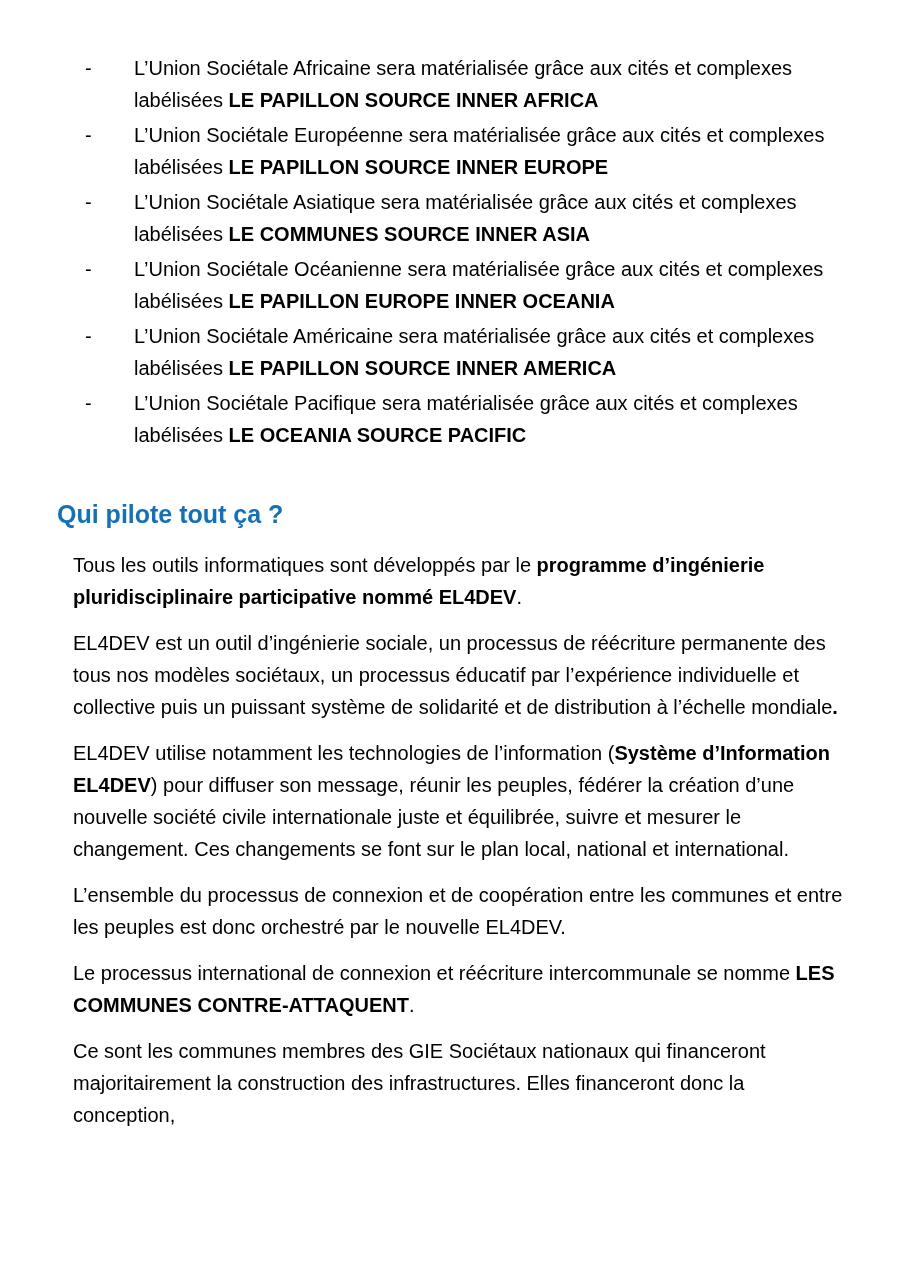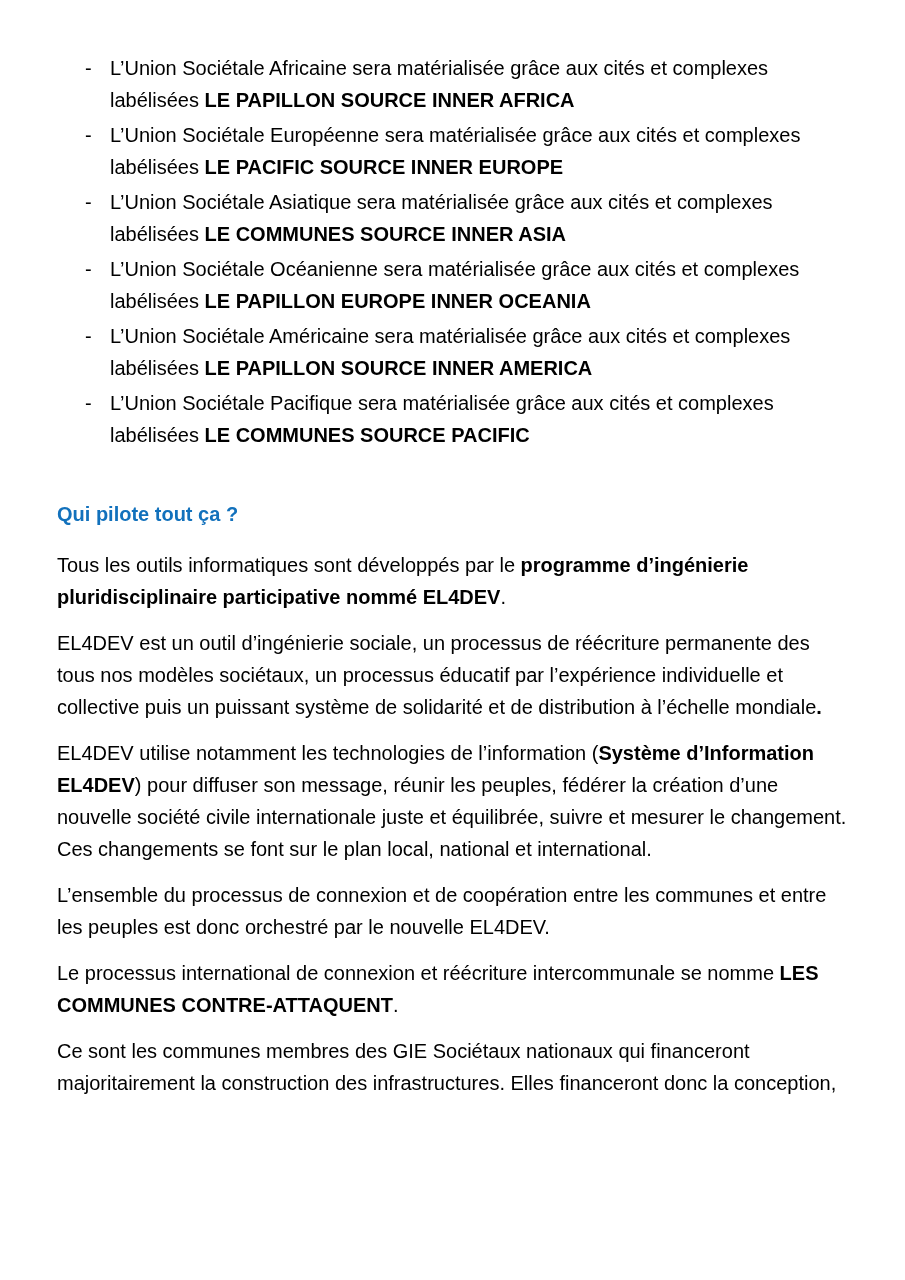--- a/index.html
+++ b/index.html
@@ -21,60 +21,60 @@
   ul.bullet-list {
     list-style: none;
     margin: 0 0 12px 0;
     padding: 0 0 0 28px;
   }
   ul.bullet-list li {
     display: flex;
     margin-bottom: 3px;
   }
   .li-marker { width: 25px; flex: none; }
-  .li-text { flex: 1; }
+  .li-text { flex: 1; margin-left: 24px; }
   h2.doc-heading {
     color: var(--heading-color);
-    font-size: 20px;
+    font-size: 25px;
     line-height: 26px;
     font-weight: bold;
     margin: 50px 0 22px 0;
   }
-  p.doc-paragraph { margin: 0 0 14px 0; }
+  p.doc-paragraph { margin: 0 0 14px 16px; }
   strong { font-weight: bold; }
 </style>
 </head>
 <body>
 
 <div class="page">
 
   <ul class="bullet-list">
     <li>
       <span class="li-marker">-</span>
       <span class="li-text"><span>L’Union Sociétale Africaine sera matérialisée grâce aux cités et complexes labélisées </span><strong>LE PAPILLON SOURCE INNER AFRICA</strong></span>
     </li>
     <li>
       <span class="li-marker">-</span>
-      <span class="li-text"><span>L’Union Sociétale Européenne sera matérialisée grâce aux cités et complexes labélisées </span><strong>LE PACIFIC SOURCE INNER EUROPE</strong></span>
+      <span class="li-text"><span>L’Union Sociétale Européenne sera matérialisée grâce aux cités et complexes labélisées </span><strong>LE PAPILLON SOURCE INNER EUROPE</strong></span>
     </li>
     <li>
       <span class="li-marker">-</span>
       <span class="li-text"><span>L’Union Sociétale Asiatique sera matérialisée grâce aux cités et complexes labélisées </span><strong>LE COMMUNES SOURCE INNER ASIA</strong></span>
     </li>
     <li>
       <span class="li-marker">-</span>
       <span class="li-text"><span>L’Union Sociétale Océanienne sera matérialisée grâce aux cités et complexes labélisées </span><strong>LE PAPILLON EUROPE INNER OCEANIA</strong></span>
     </li>
     <li>
       <span class="li-marker">-</span>
       <span class="li-text"><span>L’Union Sociétale Américaine sera matérialisée grâce aux cités et complexes labélisées </span><strong>LE PAPILLON SOURCE INNER AMERICA</strong></span>
     </li>
     <li>
       <span class="li-marker">-</span>
-      <span class="li-text"><span>L’Union Sociétale Pacifique sera matérialisée grâce aux cités et complexes labélisées </span><strong>LE COMMUNES SOURCE PACIFIC</strong></span>
+      <span class="li-text"><span>L’Union Sociétale Pacifique sera matérialisée grâce aux cités et complexes labélisées </span><strong>LE OCEANIA SOURCE PACIFIC</strong></span>
     </li>
   </ul>
 
   <section>
     <h2 class="doc-heading">Qui pilote tout ça ?</h2>
 
     <p class="doc-paragraph"><span>Tous les outils informatiques sont développés par le </span><strong>programme d’ingénierie pluridisciplinaire participative nommé EL4DEV</strong><span>.</span></p>
 
     <p class="doc-paragraph"><span>EL4DEV est un outil d’ingénierie sociale, un processus de réécriture permanente des tous nos modèles sociétaux, un processus éducatif par l’expérience individuelle et collective puis un puissant système de solidarité et de distribution à l’échelle mondiale</span><strong>.</strong></p>
 

